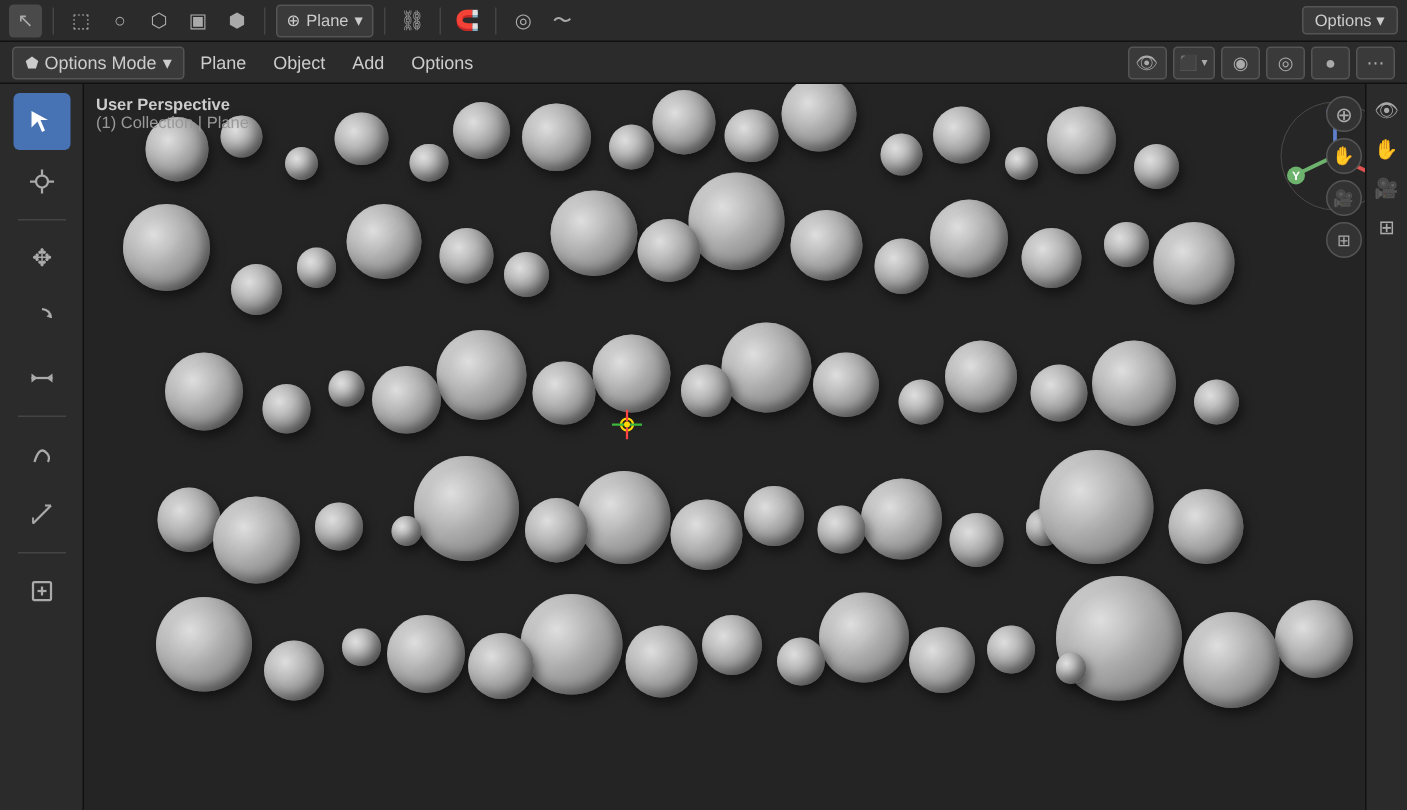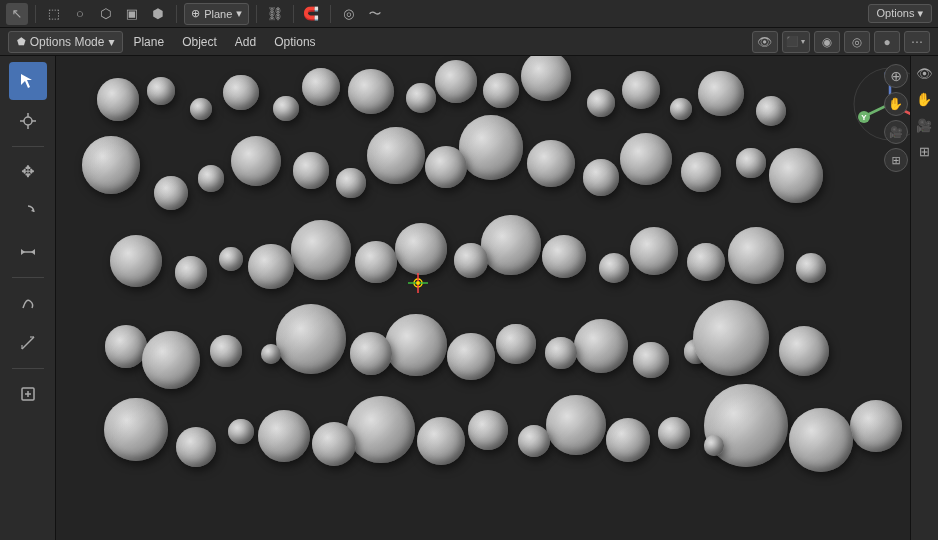--- a/index.html
+++ b/index.html
@@ -498,20 +498,24 @@
       <div class="sphere" style="left: 461.76px; top: 368.512px; width: 32.48px; height: 32.48px; z-index: 38;"></div>
       <div class="sphere" style="left: 489.979px; top: 338.975px; width: 60.0412px; height: 60.0412px; z-index: 37;"></div>
       <div class="sphere" style="left: 549.96px; top: 361.552px; width: 44.08px; height: 44.08px; z-index: 38;"></div>
       <div class="sphere" style="left: 601.806px; top: 360.567px; width: 32.3876px; height: 32.3876px; z-index: 38;"></div>
       <div class="sphere" style="left: 647.545px; top: 379.454px; width: 20.9097px; height: 20.9097px; z-index: 39;"></div>
       <div class="sphere" style="left: 648.388px; top: 328.066px; width: 83.2231px; height: 83.2231px; z-index: 37;"></div>
       <div class="sphere" style="left: 733.077px; top: 351.693px; width: 63.8454px; height: 63.8454px; z-index: 39;"></div>
       <div class="sphere" style="left: 794.021px; top: 343.825px; width: 51.9588px; height: 51.9588px; z-index: 37;"></div>
     </div>
 
+  <div id="viewport-info">
+    <div class="perspective-label">User Perspective</div>
+    <div class="collection-label">(1) Collection | Plane</div>
+  </div>
 
   <div id="origin-cursor">
     <svg width="20" height="20" viewBox="0 0 20 20">
       <circle cx="10" cy="10" r="4" fill="none" stroke="#FFD700" stroke-width="1.5"></circle>
       <line x1="10" y1="0" x2="10" y2="8" stroke="#ff4444" stroke-width="1.5"></line>
       <line x1="10" y1="12" x2="10" y2="20" stroke="#ff4444" stroke-width="1.5"></line>
       <line x1="0" y1="10" x2="8" y2="10" stroke="#3dba3d" stroke-width="1.5"></line>
       <line x1="12" y1="10" x2="20" y2="10" stroke="#3dba3d" stroke-width="1.5"></line>
       <circle cx="10" cy="10" r="2" fill="#FFD700"></circle>
     </svg>

